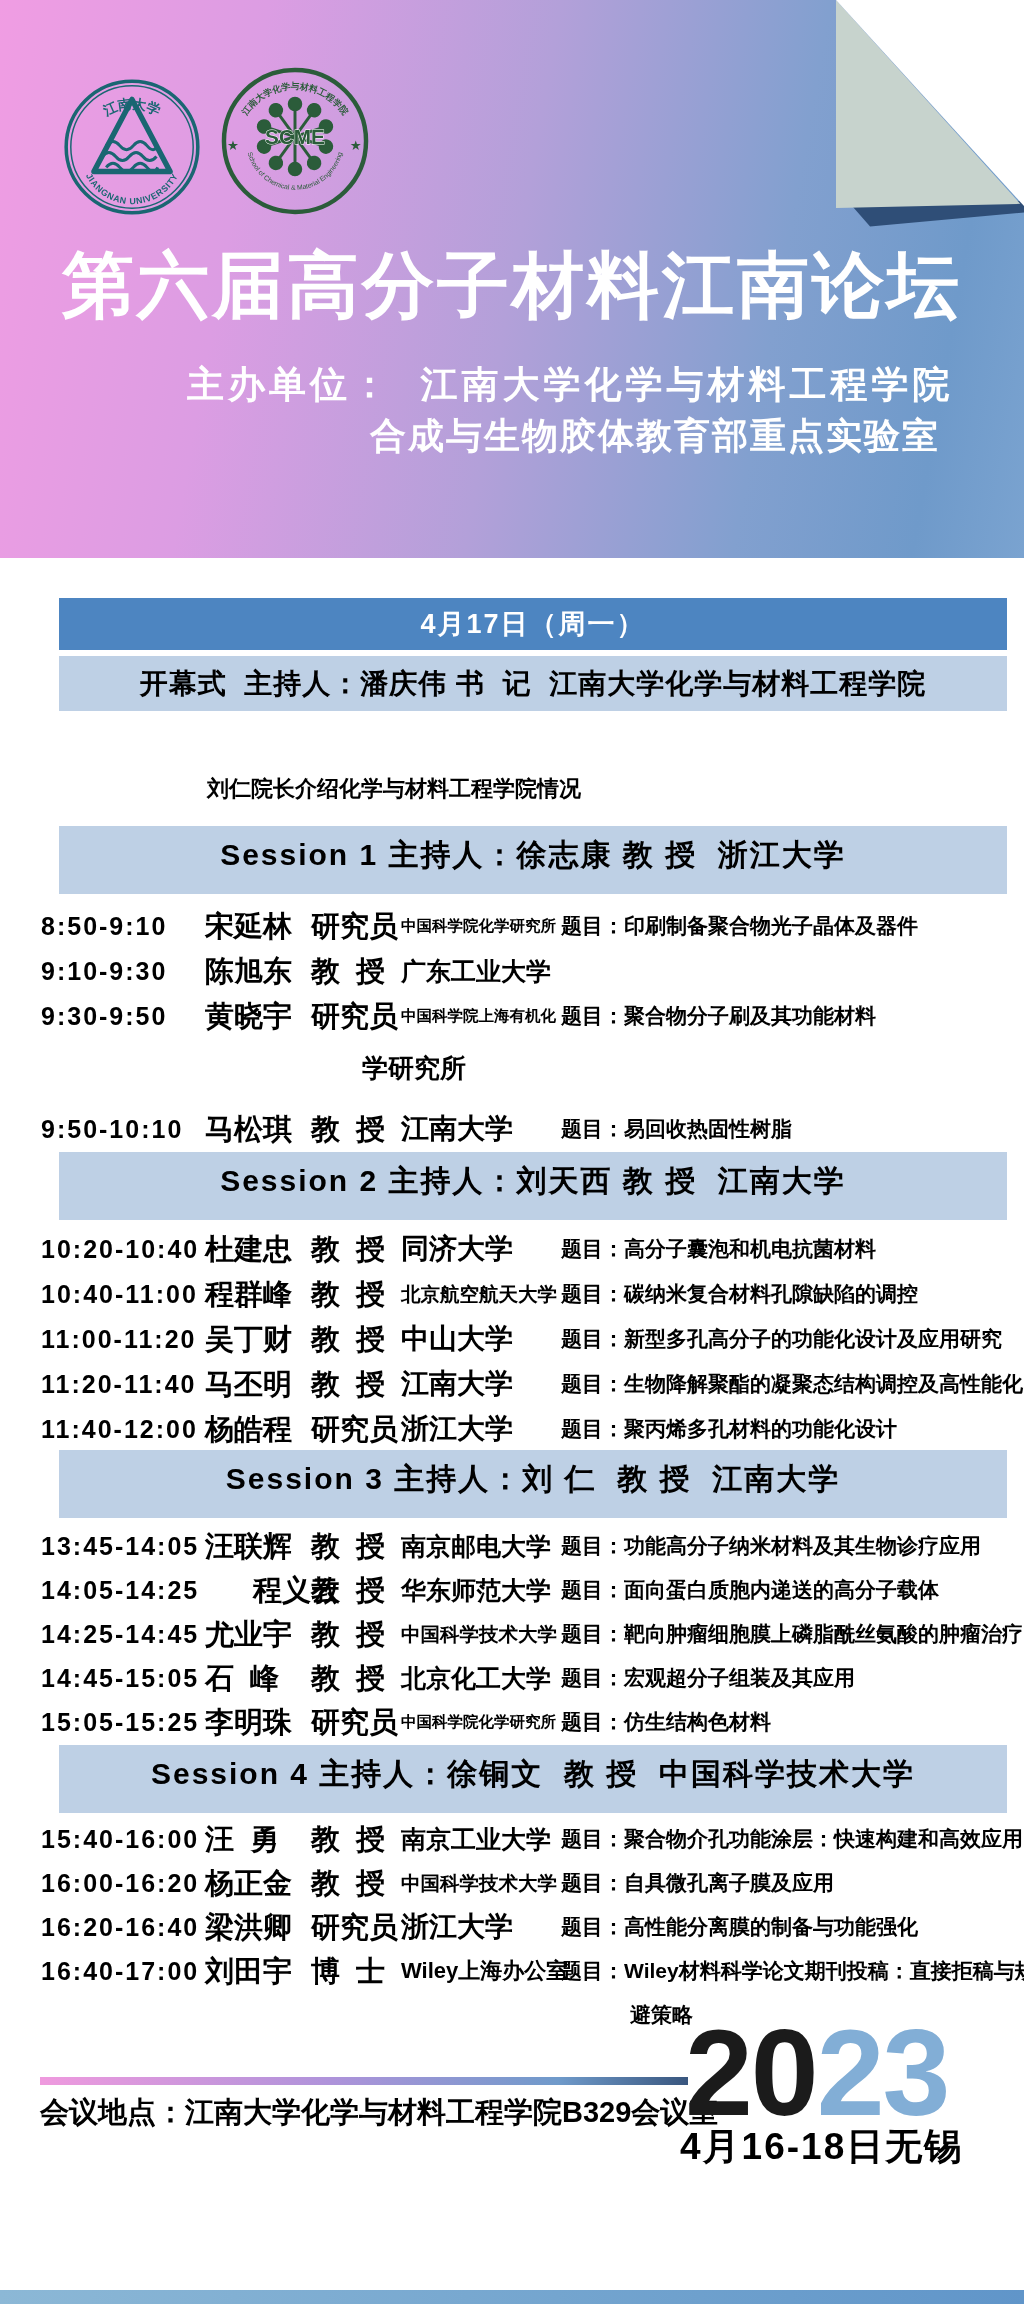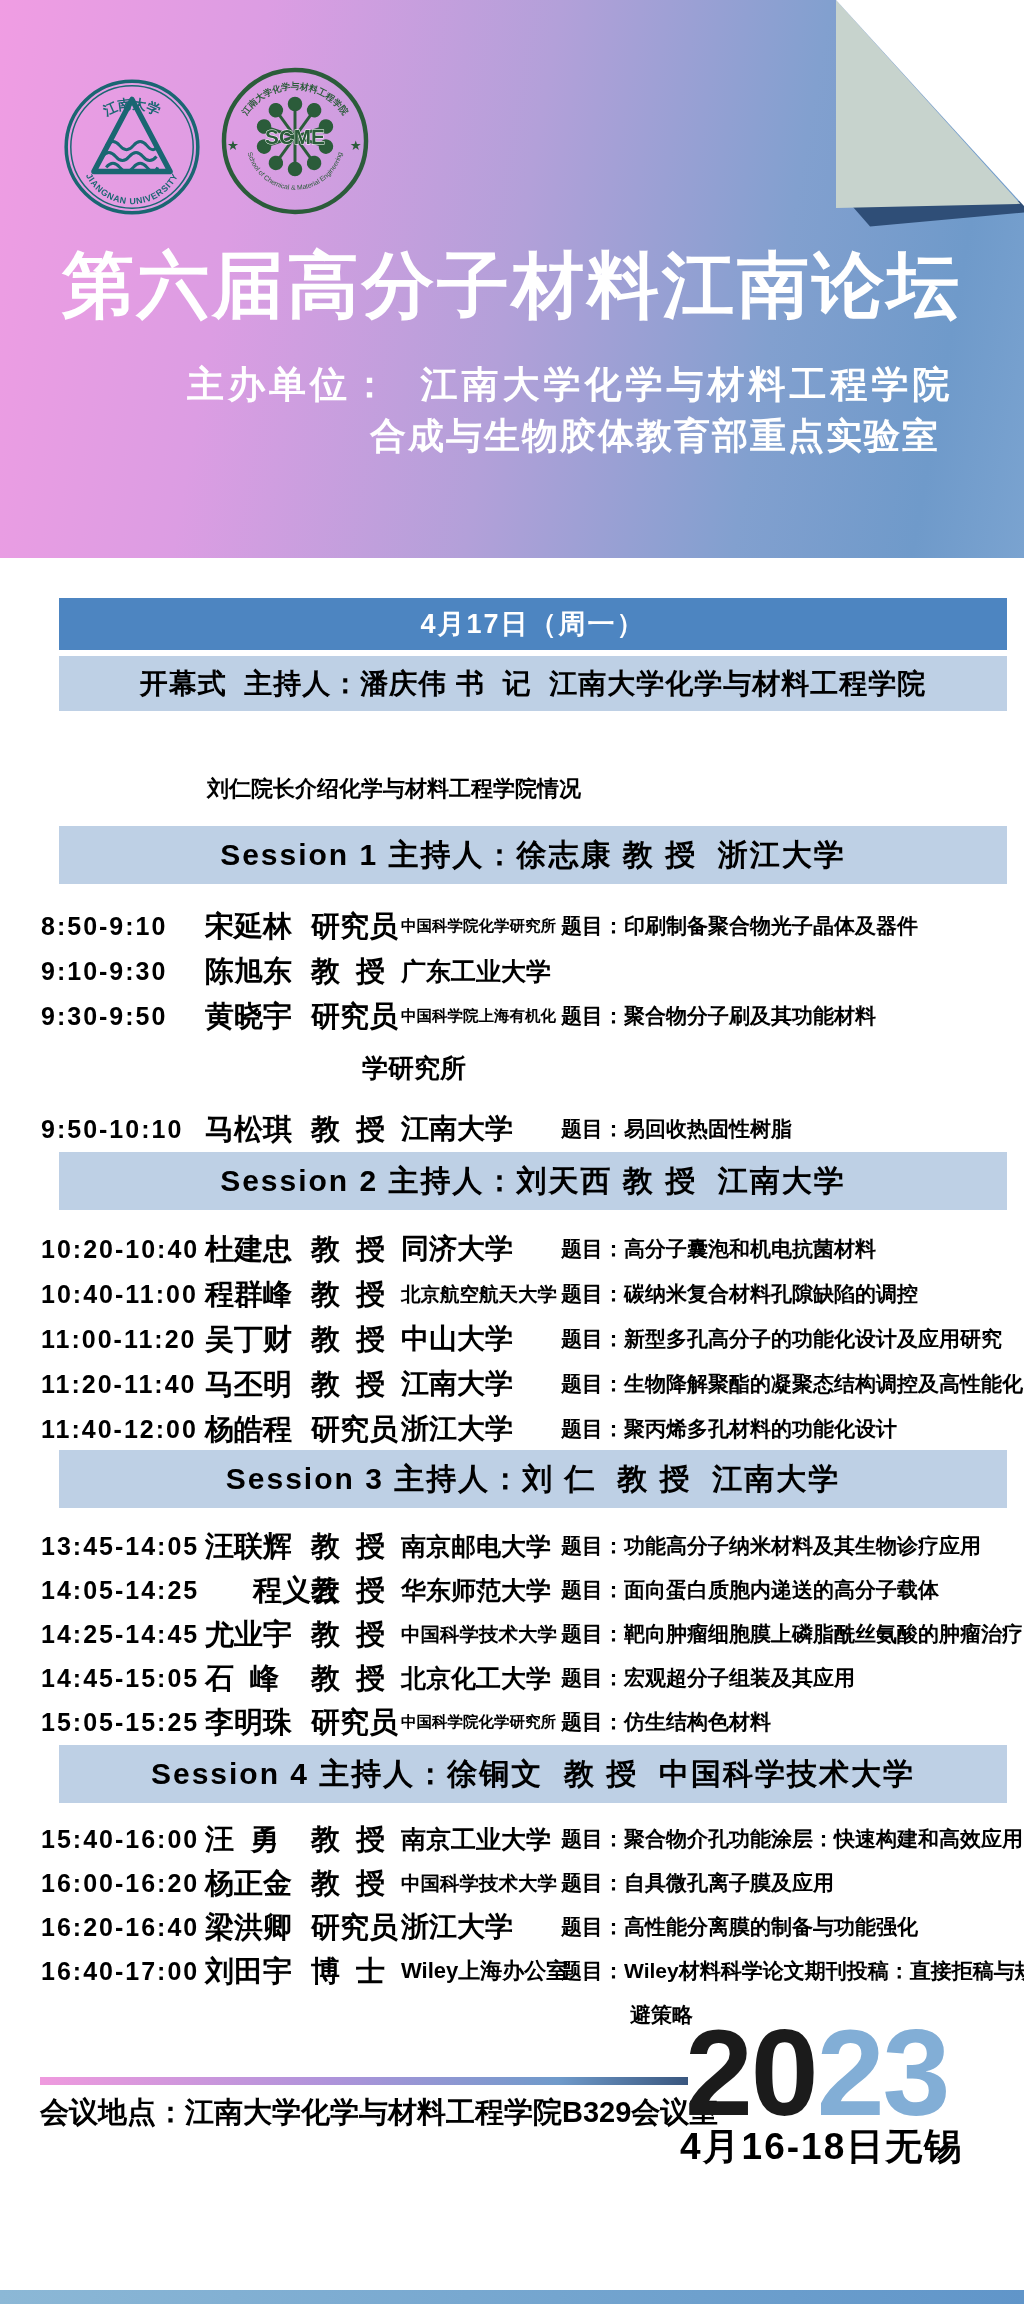--- a/index.html
+++ b/index.html
@@ -20,21 +20,21 @@
   .logo-scme{left:221px;top:67px;width:148px;height:148px;}
   .hero-title{position:absolute;left:0;top:238px;width:1024px;text-align:center;color:#fff;
         font-size:72px;font-weight:900;letter-spacing:3px;white-space:pre;}
   .org1{position:absolute;left:187px;top:360px;color:#fff;font-size:37px;font-weight:900;letter-spacing:4px;white-space:pre;}
   .org2{position:absolute;left:370px;top:412px;color:#fff;font-size:36px;font-weight:900;letter-spacing:2px;white-space:pre;}
 
   
   .bar{position:absolute;left:59px;width:948px;text-align:center;font-weight:700;white-space:pre;}
   .date-bar{top:598px;height:52px;line-height:52px;background:#4d85c1;color:#fff;font-size:27px;letter-spacing:2px;}
   .open-bar{top:656px;height:55px;line-height:55px;background:#bed0e5;color:#000;font-size:28px;letter-spacing:1px;}
-  .sbar{position:absolute;left:59px;width:948px;height:58px;line-height:58px;text-align:center;
+  .sbar{position:absolute;left:59px;width:948px;height:68px;line-height:58px;text-align:center;
         background:#bed0e5;color:#000;font-size:30px;font-weight:700;letter-spacing:2px;white-space:pre;}
 
   
   .trow{position:absolute;left:0;width:1024px;height:32px;}
   .cell{position:absolute;top:0;line-height:32px;font-weight:700;white-space:pre;}
   .time{font-size:25px;letter-spacing:2px;}
   .time-wide{letter-spacing:4px;}
   .name{font-size:29px;}
   .topic{font-size:21px;}
   .desc{font-size:22px;}

